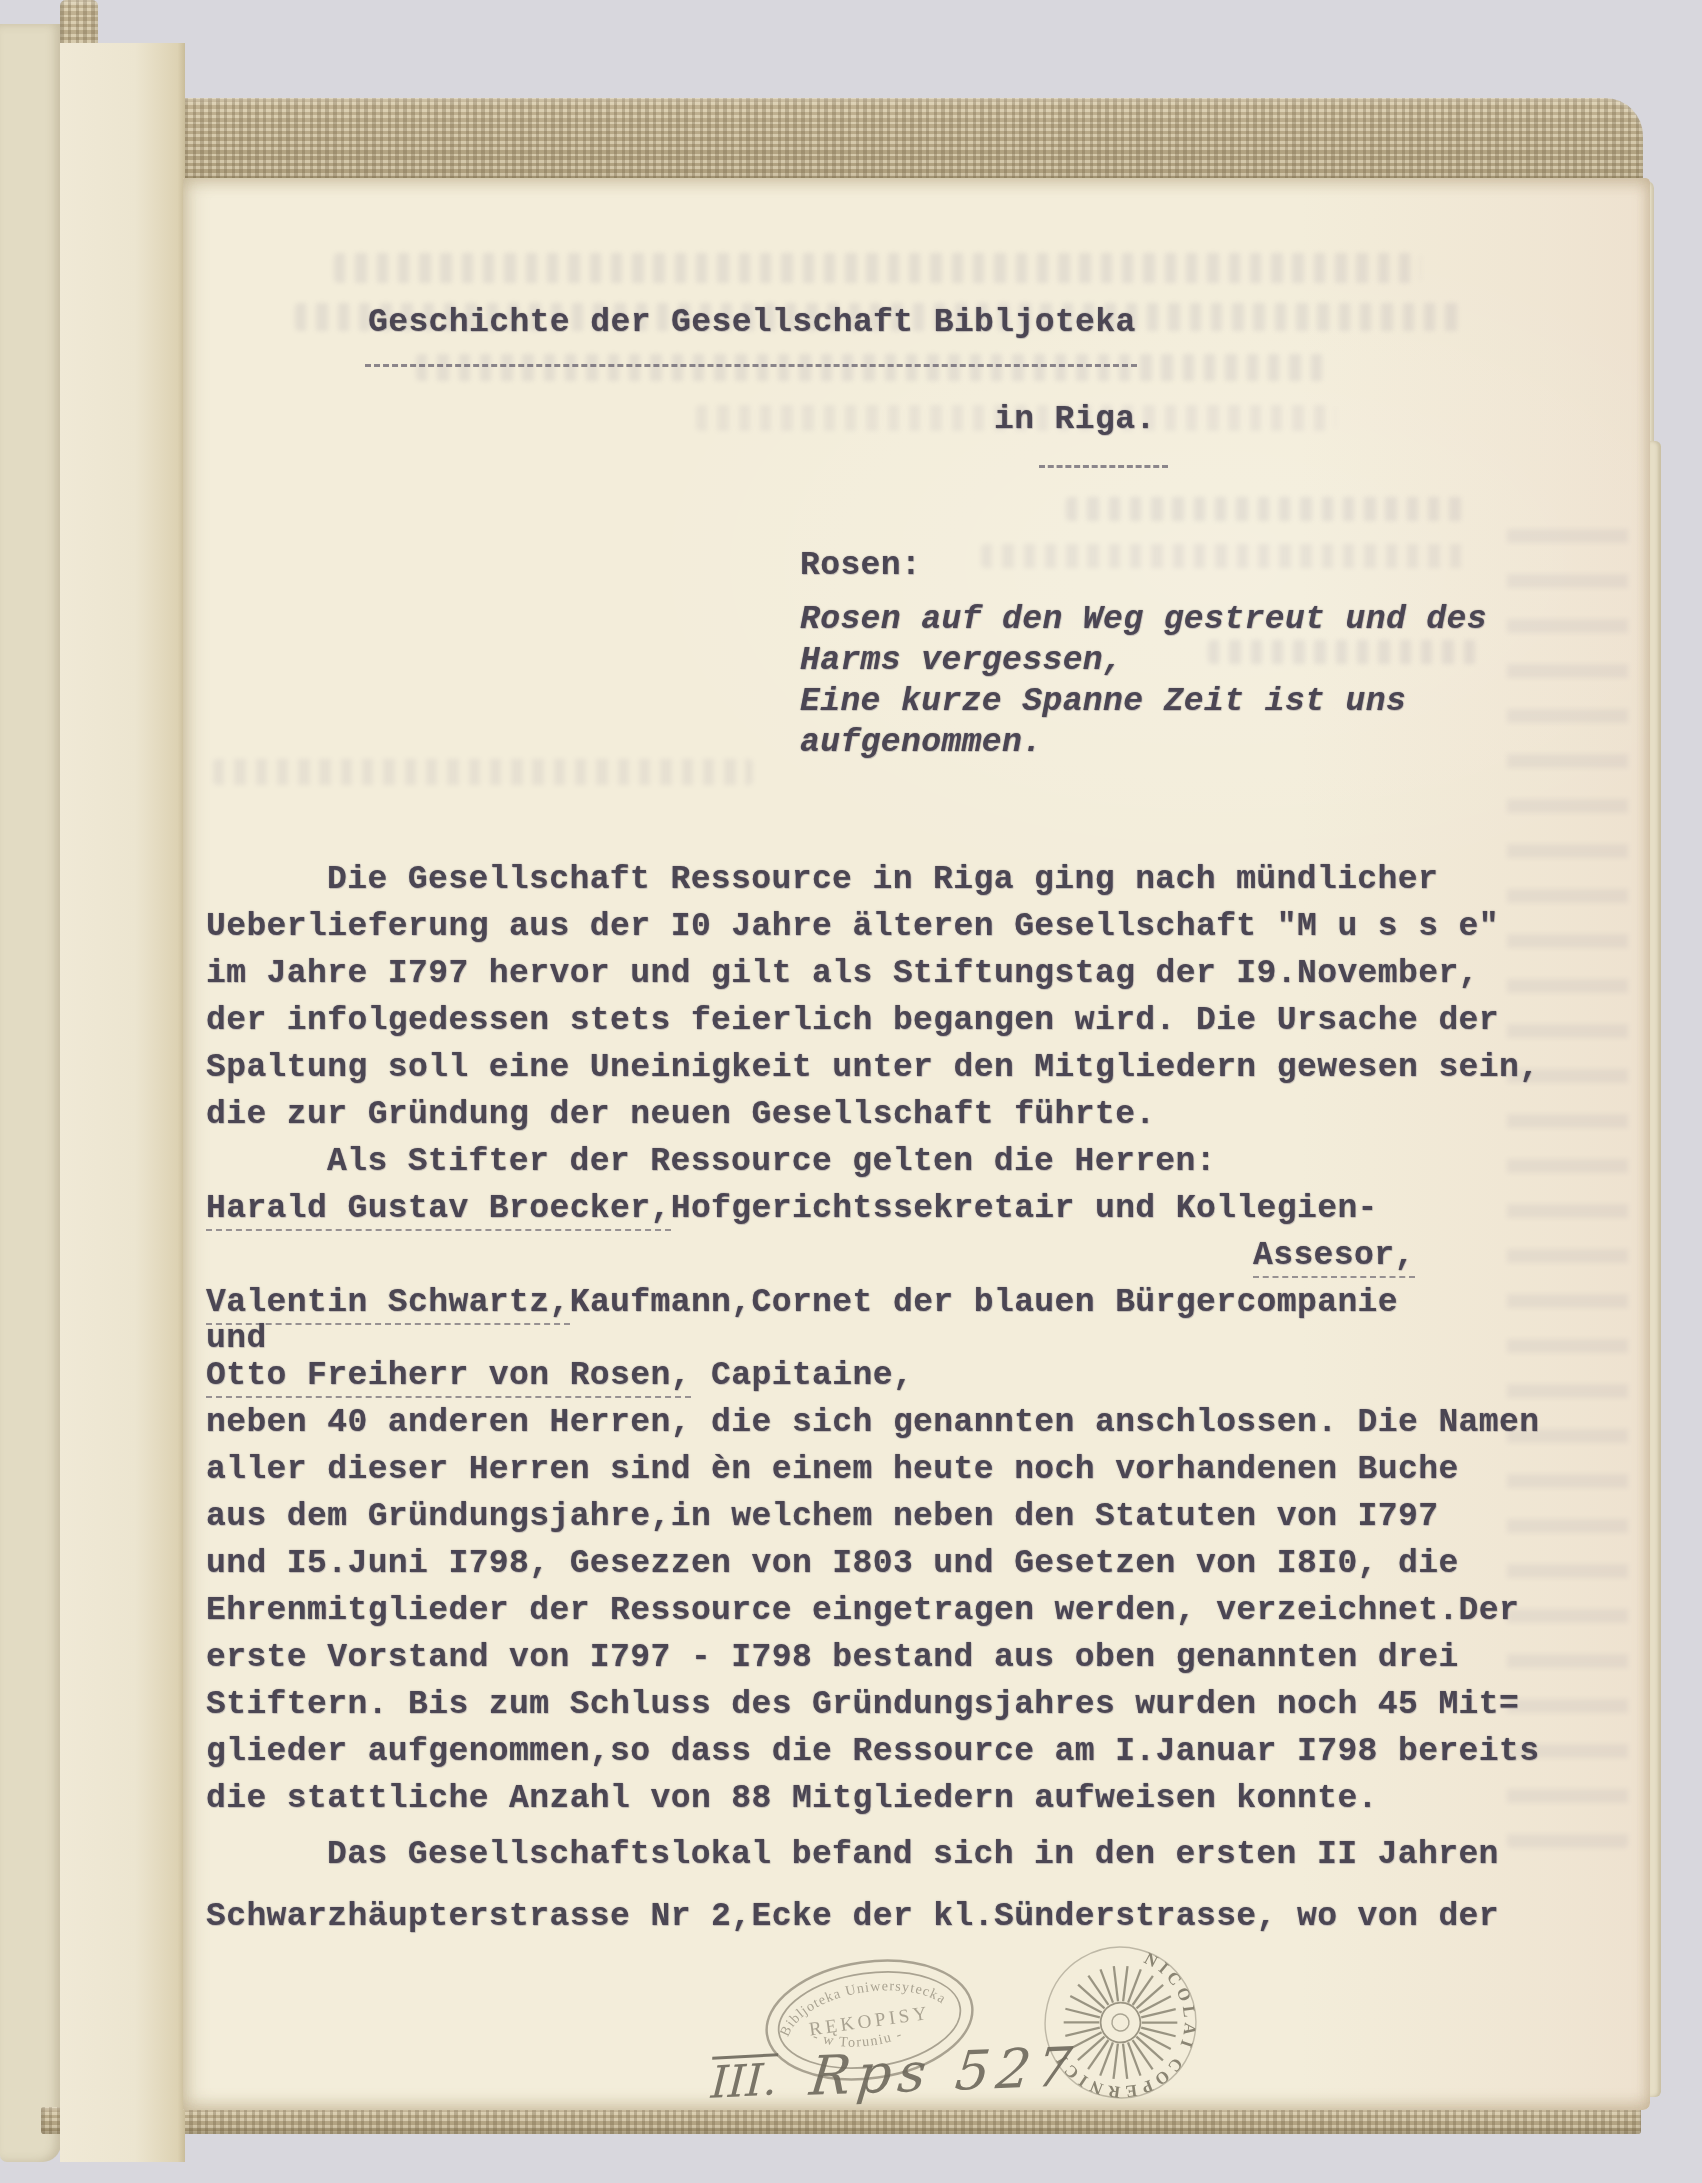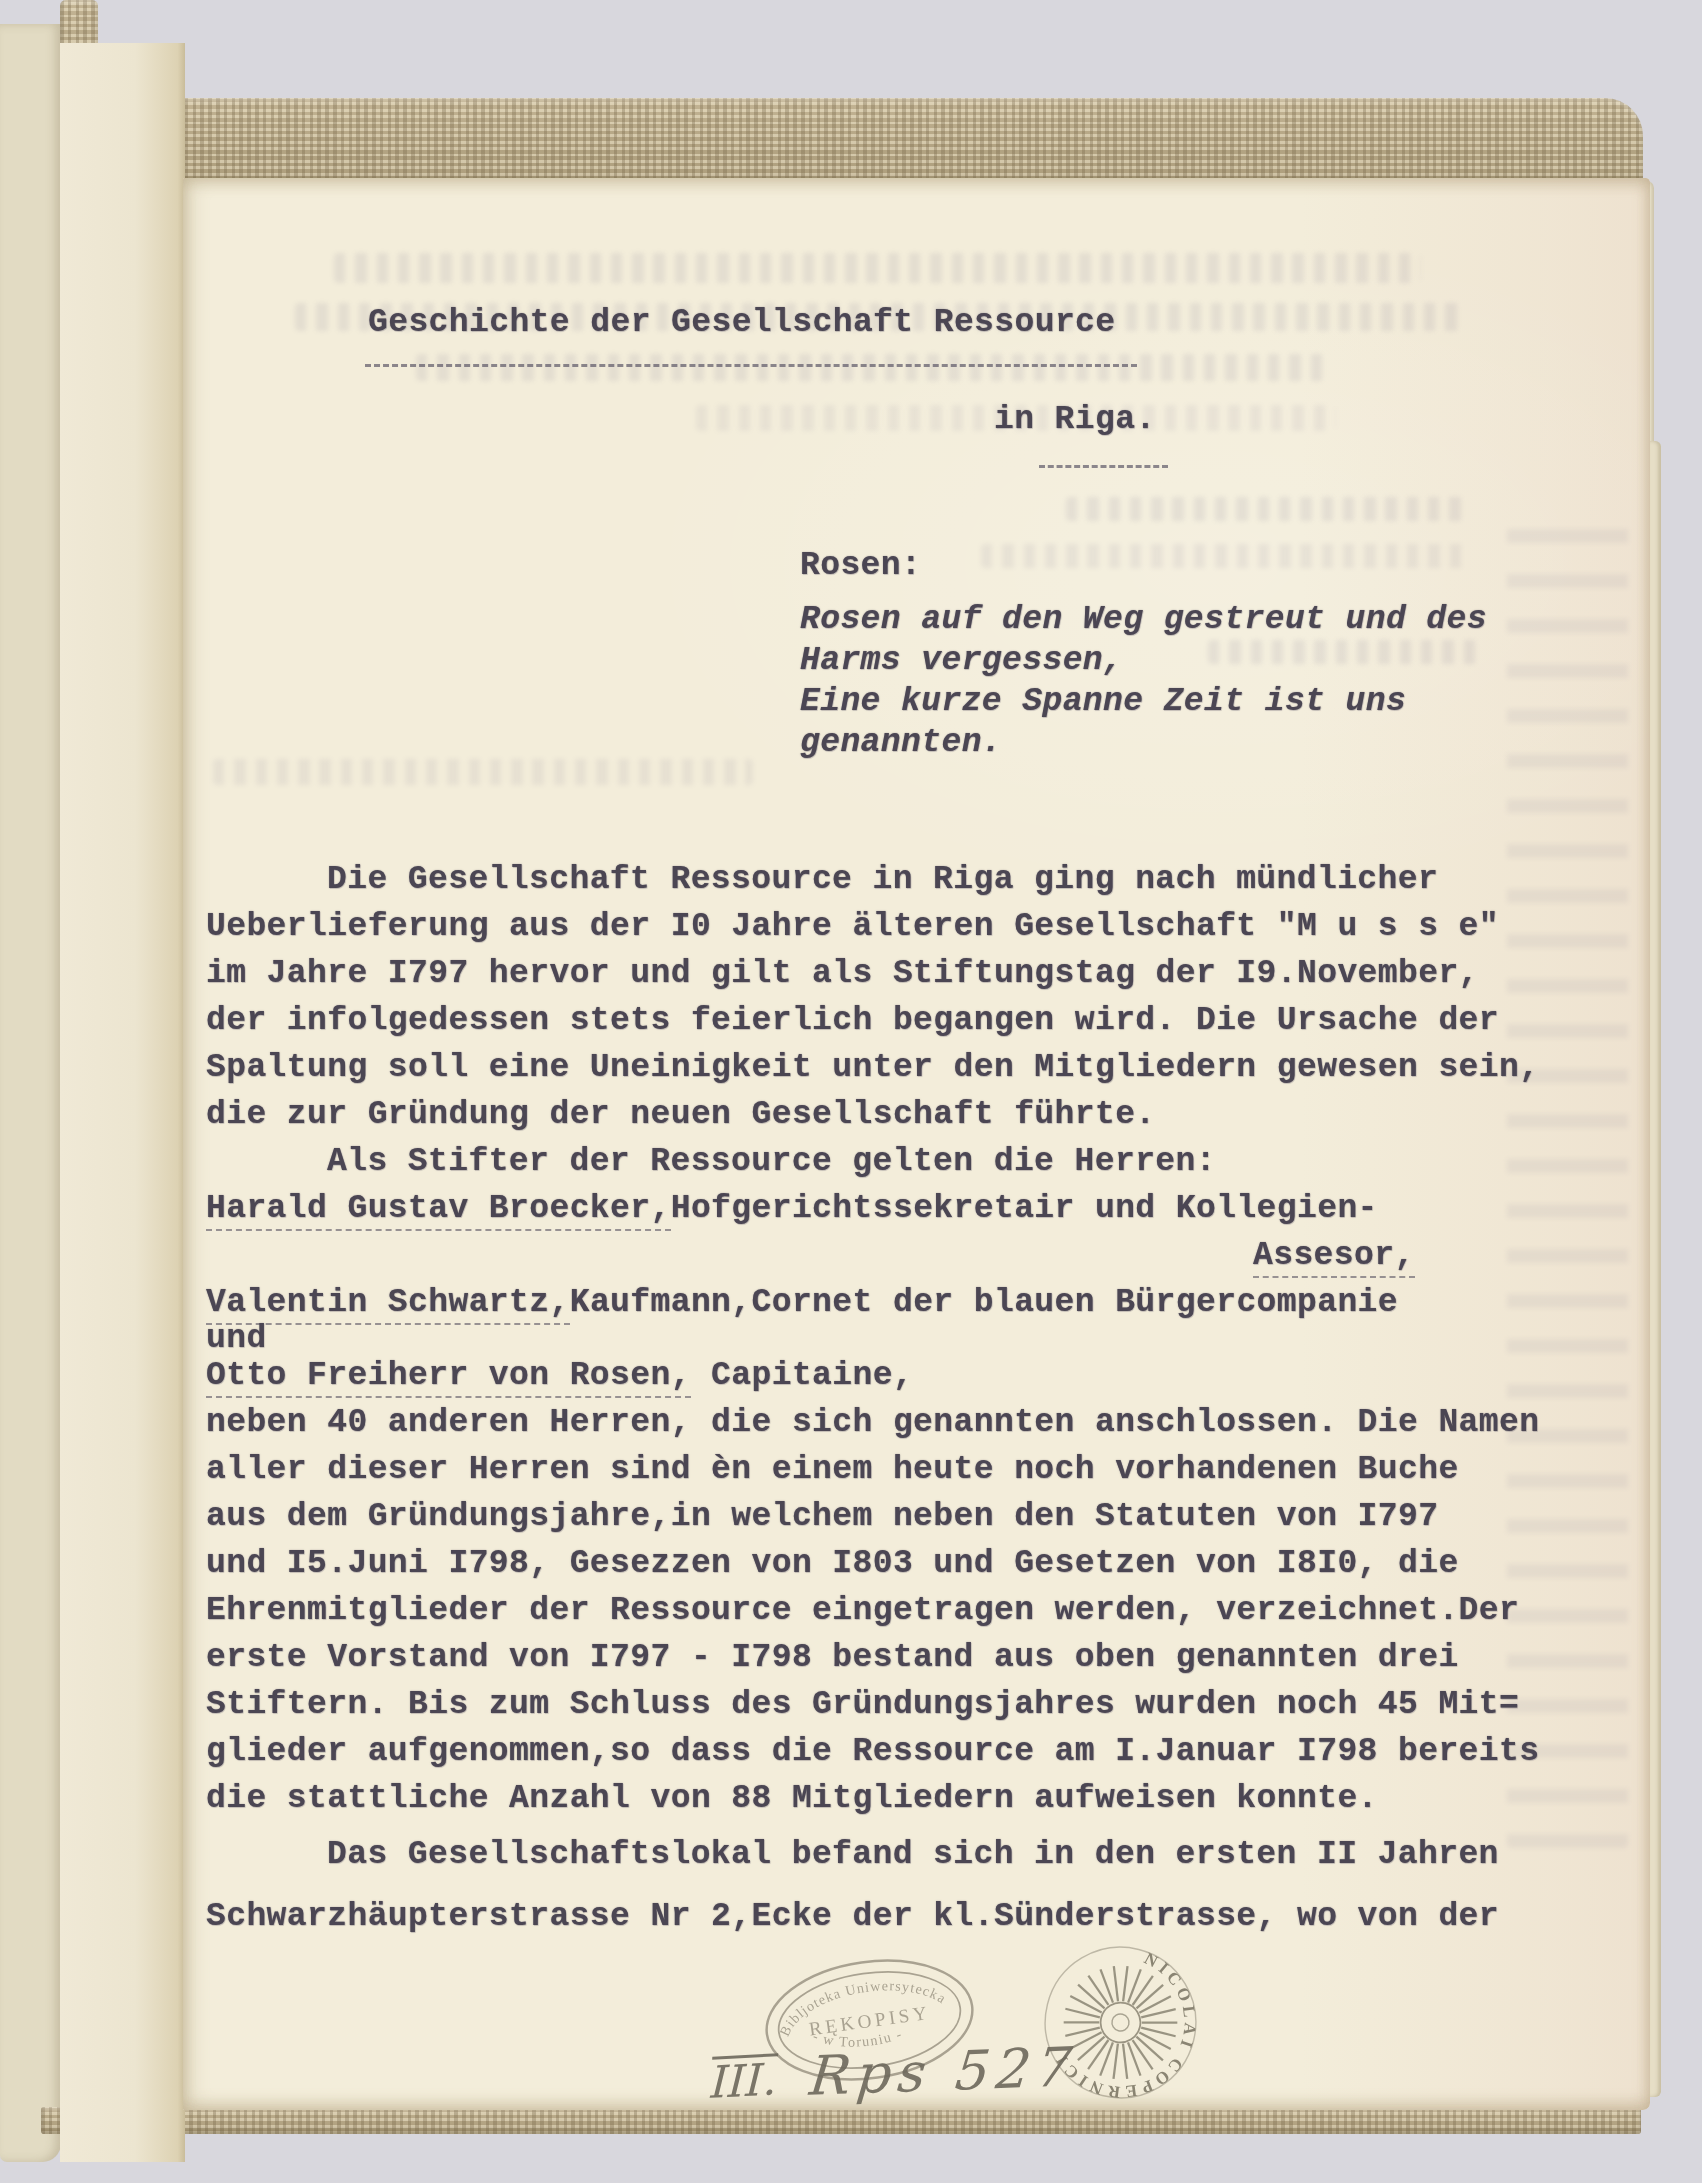--- a/index.html
+++ b/index.html
@@ -103,27 +103,27 @@
   <div class="bleed" style="left:334px;top:253px;width:1087px;height:30px;"></div>
   <div class="bleed" style="left:295px;top:303px;width:1166px;height:28.4px;"></div>
   <div class="bleed" style="left:416px;top:354px;width:910px;height:27px;"></div>
   <div class="bleed" style="left:696px;top:405px;width:640px;height:25.6px;opacity:.11;"></div>
   <div class="bleed" style="left:1066px;top:497px;width:398px;height:24px;"></div>
   <div class="bleed" style="left:981px;top:544px;width:483px;height:24px;opacity:.12;"></div>
   <div class="bleed" style="left:1208px;top:640px;width:270px;height:24px;"></div>
   <div class="bleed" style="left:213px;top:759px;width:540px;height:25.6px;opacity:.12;"></div>
   <div class="bleed vcol" style="left:1507px;top:526px;width:121px;height:1322px;"></div>
 
-  <div class="ink title">Geschichte der Gesellschaft Ressource</div>
+  <div class="ink title">Geschichte der Gesellschaft Bibljoteka</div>
   <div class="dashline title-underline"></div>
   <div class="ink subtitle">in Riga.</div>
   <div class="dashline subtitle-underline"></div>
 
   <div class="ink motto-label">Rosen:</div>
-  <div class="ink motto-lines" id="motto-lines"><div class="motto-line">Rosen auf den Weg gestreut und des</div><div class="motto-line">Harms vergessen,</div><div class="motto-line">Eine kurze Spanne Zeit ist uns</div><div class="motto-line">genannten.</div></div>
+  <div class="ink motto-lines" id="motto-lines"><div class="motto-line">Rosen auf den Weg gestreut und des</div><div class="motto-line">Harms vergessen,</div><div class="motto-line">Eine kurze Spanne Zeit ist uns</div><div class="motto-line">aufgenommen.</div></div>
 
   <div class="ink" id="body-lines"><div class="tline" style="top: 861px; left: 327px;">Die Gesellschaft Ressource in Riga ging nach mündlicher</div><div class="tline" style="top: 908px; left: 206px;">Ueberlieferung aus der I0 Jahre älteren Gesellschaft "M u s s e"</div><div class="tline" style="top: 955px; left: 206px;">im Jahre I797 hervor und gilt als Stiftungstag der I9.November,</div><div class="tline" style="top: 1002px; left: 206px;">der infolgedessen stets feierlich begangen wird. Die Ursache der</div><div class="tline" style="top: 1049px; left: 206px;">Spaltung soll eine Uneinigkeit unter den Mitgliedern gewesen sein,</div><div class="tline" style="top: 1096px; left: 206px;">die zur Gründung der neuen Gesellschaft führte.</div><div class="tline" style="top: 1143px; left: 327px;">Als Stifter der Ressource gelten die Herren:</div><div class="tline" style="top: 1190px; left: 206px;"><span class="uname">Harald Gustav Broecker,</span>Hofgerichtssekretair und Kollegien-</div><div class="tline" style="top: 1237px; left: 1253px;"><span class="uname">Assesor,</span></div><div class="tline" style="top: 1284px; left: 206px;"><span class="uname">Valentin Schwartz,</span>Kaufmann,Cornet der blauen Bürgercompanie</div><div class="tline" style="top: 1320px; left: 206px;">und</div><div class="tline" style="top: 1357px; left: 206px;"><span class="uname">Otto Freiherr von Rosen,</span> Capitaine,</div><div class="tline" style="top: 1404px; left: 206px;">neben 40 anderen Herren, die sich genannten anschlossen. Die Namen</div><div class="tline" style="top: 1451px; left: 206px;">aller dieser Herren sind èn einem heute noch vorhandenen Buche</div><div class="tline" style="top: 1498px; left: 206px;">aus dem Gründungsjahre,in welchem neben den Statuten von I797</div><div class="tline" style="top: 1545px; left: 206px;">und I5.Juni I798, Gesezzen von I803 und Gesetzen von I8I0, die</div><div class="tline" style="top: 1592px; left: 206px;">Ehrenmitglieder der Ressource eingetragen werden, verzeichnet.Der</div><div class="tline" style="top: 1639px; left: 206px;">erste Vorstand von I797 - I798 bestand aus oben genannten drei</div><div class="tline" style="top: 1686px; left: 206px;">Stiftern. Bis zum Schluss des Gründungsjahres wurden noch 45 Mit=</div><div class="tline" style="top: 1733px; left: 206px;">glieder aufgenommen,so dass die Ressource am I.Januar I798 bereits</div><div class="tline" style="top: 1780px; left: 206px;">die stattliche Anzahl von 88 Mitgliedern aufweisen konnte.</div><div class="tline" style="top: 1836px; left: 327px;">Das Gesellschaftslokal befand sich in den ersten II Jahren</div><div class="tline" style="top: 1898px; left: 206px;">Schwarzhäupterstrasse Nr 2,Ecke der kl.Sünderstrasse, wo von der</div></div>
 
   <svg class="stamp oval-stamp" viewBox="0 0 302 172">
     <g fill="none" stroke="#6d6656">
       <ellipse cx="151" cy="86" rx="146" ry="82" stroke-width="3.5"></ellipse>
       <ellipse cx="151" cy="86" rx="129" ry="66" stroke-width="2.5"></ellipse>
     </g>
     <defs>
       <path id="ovalTop" d="M 32 100 A 120 62 0 0 1 270 100"></path>

